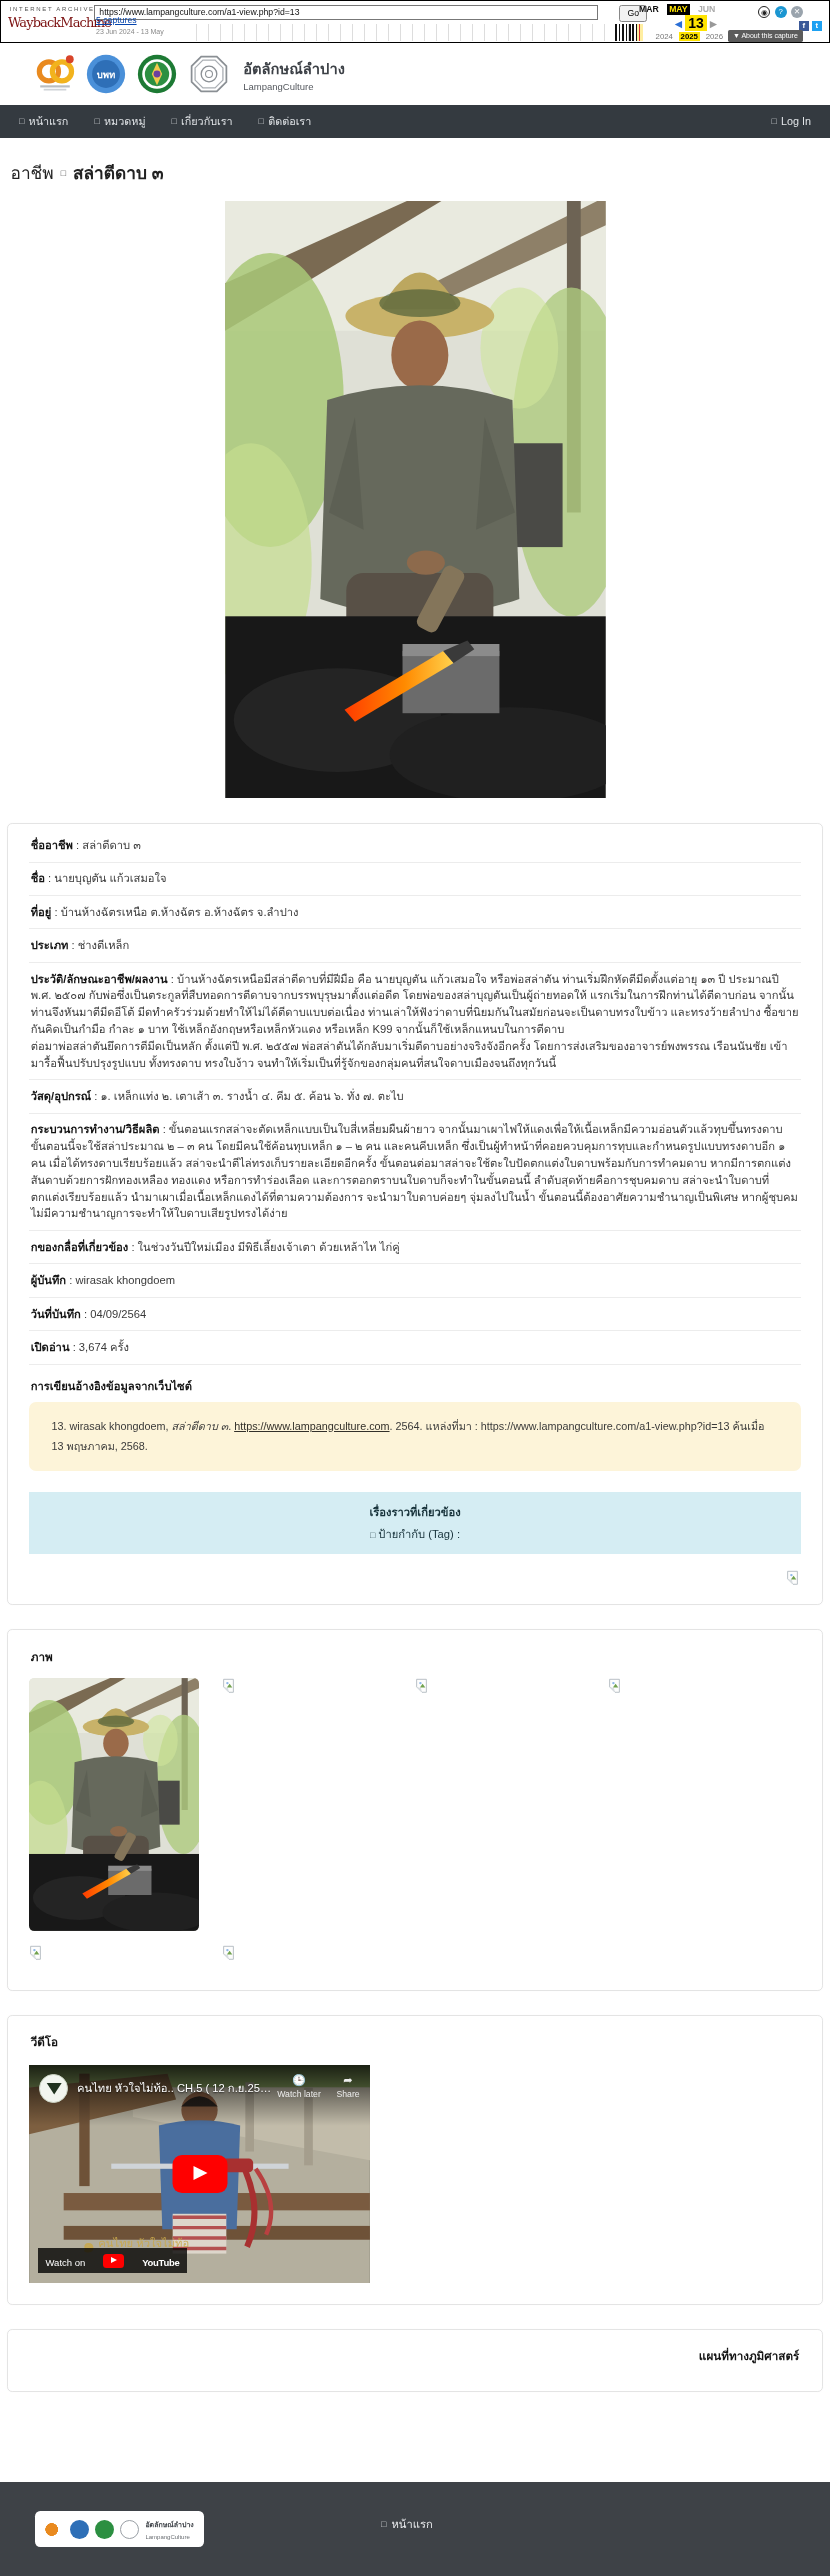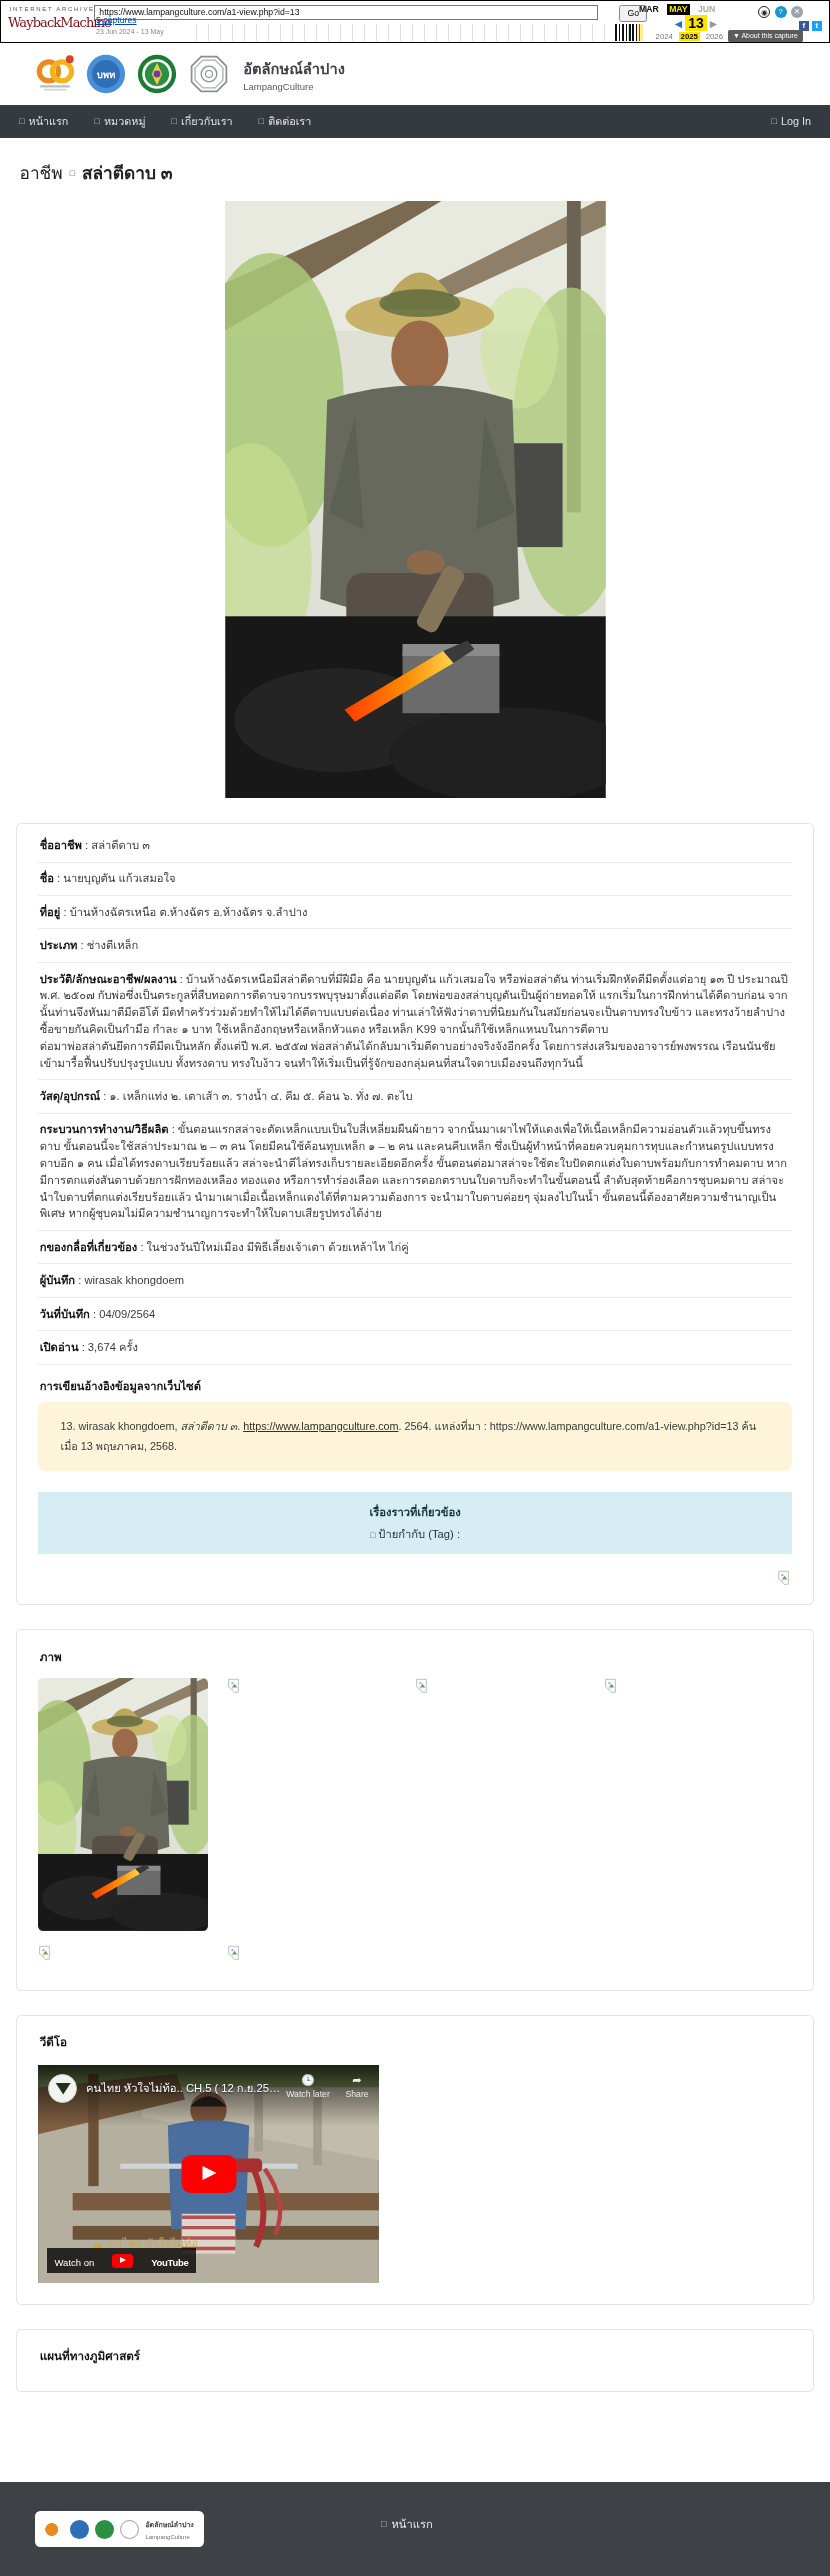--- a/index.html
+++ b/index.html
@@ -56,21 +56,21 @@
   .site-title { font-size:14.7px; font-weight:bold; color:#3c4046; }
   .site-subtitle { font-size:9.5px; color:#55595f; margin-top:0.9px; }
 
   
   .navbar { background:#343a40; height:33px; display:flex; align-items:center; padding:0 19px; gap:26px; }
   .nav-item { color:#e2e5e8; font-size:10.8px; display:flex; align-items:center; gap:4.3px; cursor:pointer; text-decoration:none; }
   .nav-login { margin-left:auto; }
   .tofu { font-size:8.7px; opacity:.9; }
 
   
-  .container { padding:0 16px; }
+  .container { padding:0 7px; }
   .page-title { margin:21px 0 14px 3.5px; font-size:17.3px; color:#222; display:flex; align-items:center; gap:7px; }
   .page-title .tname { font-weight:bold; }
   .hero-wrap { text-align:center; margin-bottom:22.5px; }
   .hero-photo { width:381px; height:597px; display:inline-block; }
 
   .card { border:0.9px solid #e4e4e4; border-radius:5.2px; background:#fff; padding:5.2px 21px 15.6px; margin-bottom:24px;
           box-shadow:0 0 1.7px rgba(0,0,0,.03); }
   .info-row { padding:7.8px 1.7px; border-bottom:0.9px solid #ececec; font-size:11.2px; line-height:1.5; color:#3a3a3a; }
   .info-row:last-of-type { border-bottom:none; }
   .ilabel { font-weight:bold; color:#141414; }
@@ -102,21 +102,21 @@
              width:55px; height:38px; background:#f00; border-radius:9.5px; border:none; }
   .yt-play::after { content:""; position:absolute; left:21.6px; top:11.2px; border-style:solid;
              border-width:7.8px 0 7.8px 14px; border-color:transparent transparent transparent #fff; }
   .yt-watchon { position:absolute; left:8.7px; bottom:10.4px; background:#000000c9; color:#fff; font-size:9.5px;
                 padding:5.2px 7.8px; display:flex; align-items:flex-end; gap:18px; }
   .yt-mini { width:21px; height:14px; background:#f00; border-radius:3.5px; position:relative; display:inline-block; }
   .yt-mini::after { content:""; position:absolute; left:7.8px; top:3.5px; border-style:solid;
                 border-width:3.5px 0 3.5px 6px; border-color:transparent transparent transparent #fff; }
   .yt-brand { font-weight:bold; letter-spacing:-0.3px; }
 
-  .map-card { padding-bottom:22.5px; margin-bottom:90px; }
+  .map-card { padding-bottom:22.5px; margin-bottom:90px;text-align:right; }
 
   
   .footer { background:#3e4247; color:#e8eaec; display:flex; padding:29px 35px 38px; font-size:11.2px; }
   .f-col1 { width:346px; }
   .f-logobox { background:#fff; border-radius:5.2px; padding:6px 10.4px; display:inline-flex; align-items:center; gap:6px; margin-bottom:14px; }
   .f-col2 { width:225px; display:flex; flex-direction:column; gap:11.2px; padding-top:3.5px; }
   .f-link { color:#e8eaec; text-decoration:none; display:flex; gap:5.2px; align-items:center; font-size:11.2px; }
   .f-col3 { flex:1; display:flex; justify-content:flex-end; align-items:flex-start; padding-top:38px; gap:3.5px; }
 
   .mini-circle { width:19px; height:19px; border-radius:50%; display:inline-block; }

